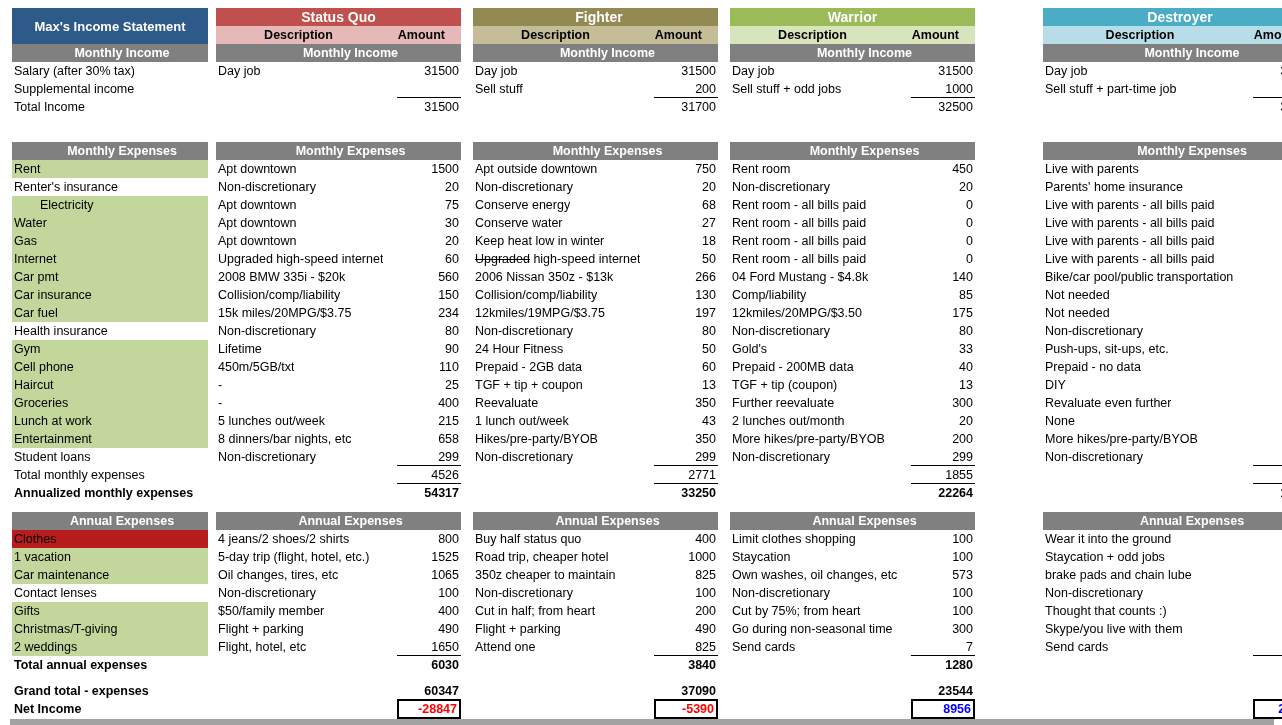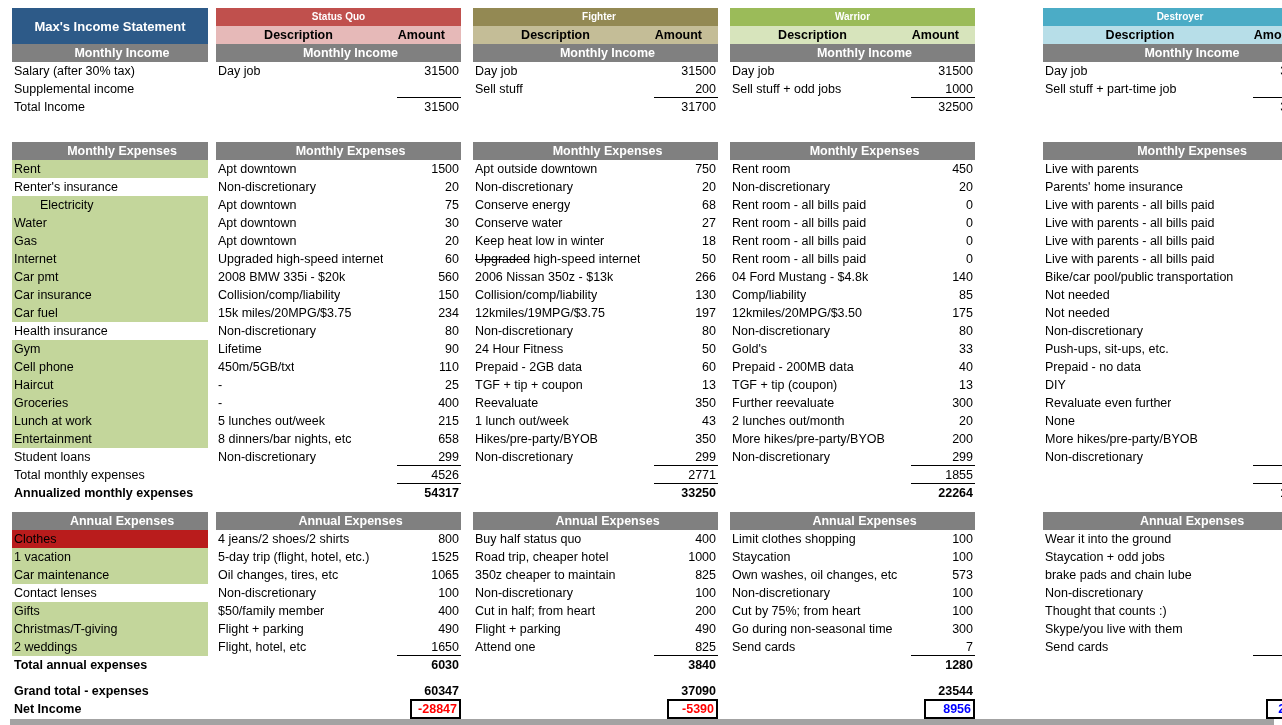--- a/index.html
+++ b/index.html
@@ -11,38 +11,38 @@
   #sheet{position:absolute;top:8px;left:12px;display:flex;align-items:flex-start;}
   .col{display:flex;flex-direction:column;}
   .labels{width:196px;margin-right:8px;}
   .sc0{width:245px;margin-right:12px;}
   .sc1{width:245px;margin-right:12px;}
   .sc2{width:245px;margin-right:28px;}
   .sc3{width:274px;margin-left:40px;}
   .hdr{height:18px;line-height:18px;text-align:center;font-weight:bold;flex-shrink:0;}
   .gray{background:#808080;color:#fff;padding-left:24px;}
   .title-blue{height:36px;background:#2D5A88;color:#fff;display:flex;align-items:center;justify-content:center;font-weight:bold;font-size:13px;flex-shrink:0;}
-  .sc-title{color:#fff;font-size:10px;}
+  .sc-title{color:#fff;font-size:14px;}
   .sub{display:flex;font-weight:bold;height:18px;line-height:18px;flex-shrink:0;}
   .sub-desc{flex:1;text-align:center;}
   .sub-amt{width:64px;text-align:right;padding-right:16px;flex-shrink:0;}
   .row{height:18px;line-height:18px;display:flex;justify-content:space-between;align-items:stretch;flex-shrink:0;}
   .desc{white-space:nowrap;padding-left:2px;overflow:hidden;}
   .amt{width:64px;text-align:right;padding-right:2px;white-space:nowrap;flex-shrink:0;box-sizing:border-box;}
   .uline{border-bottom:1px solid #000;}
   .lblrow{justify-content:flex-start;}
   .lbl{white-space:nowrap;padding-left:2px;}
   .hl{background:#C3D69B;}
   .bold{font-weight:bold;}
   .strike{text-decoration:line-through;}
   .gap-lg{height:26px;flex-shrink:0;}
   .gap-sm{height:10px;flex-shrink:0;}
   .gap-xs{height:8px;flex-shrink:0;}
   .netrow{overflow:visible;align-items:center;}
-  .netbox{box-sizing:border-box;width:51px;height:20px;line-height:16px;border:2px solid #000;font-weight:bold;background:#fff;}
+  .netbox{box-sizing:border-box;width:64px;height:20px;line-height:16px;border:2px solid #000;font-weight:bold;background:#fff;}
   #bottom-strip{position:absolute;left:10px;top:719px;width:1264px;height:6px;background:#A3A3A3;}
 </style>
 </head>
 <body>
 
 <div id="sheet">
   <div class="col labels">
     <div class="title-blue" style="background: rgb(45, 90, 136);">Max's Income Statement</div>
     <div class="hdr gray" style="background: rgb(128, 128, 128); color: rgb(255, 255, 255);">Monthly Income</div>
     <div>

